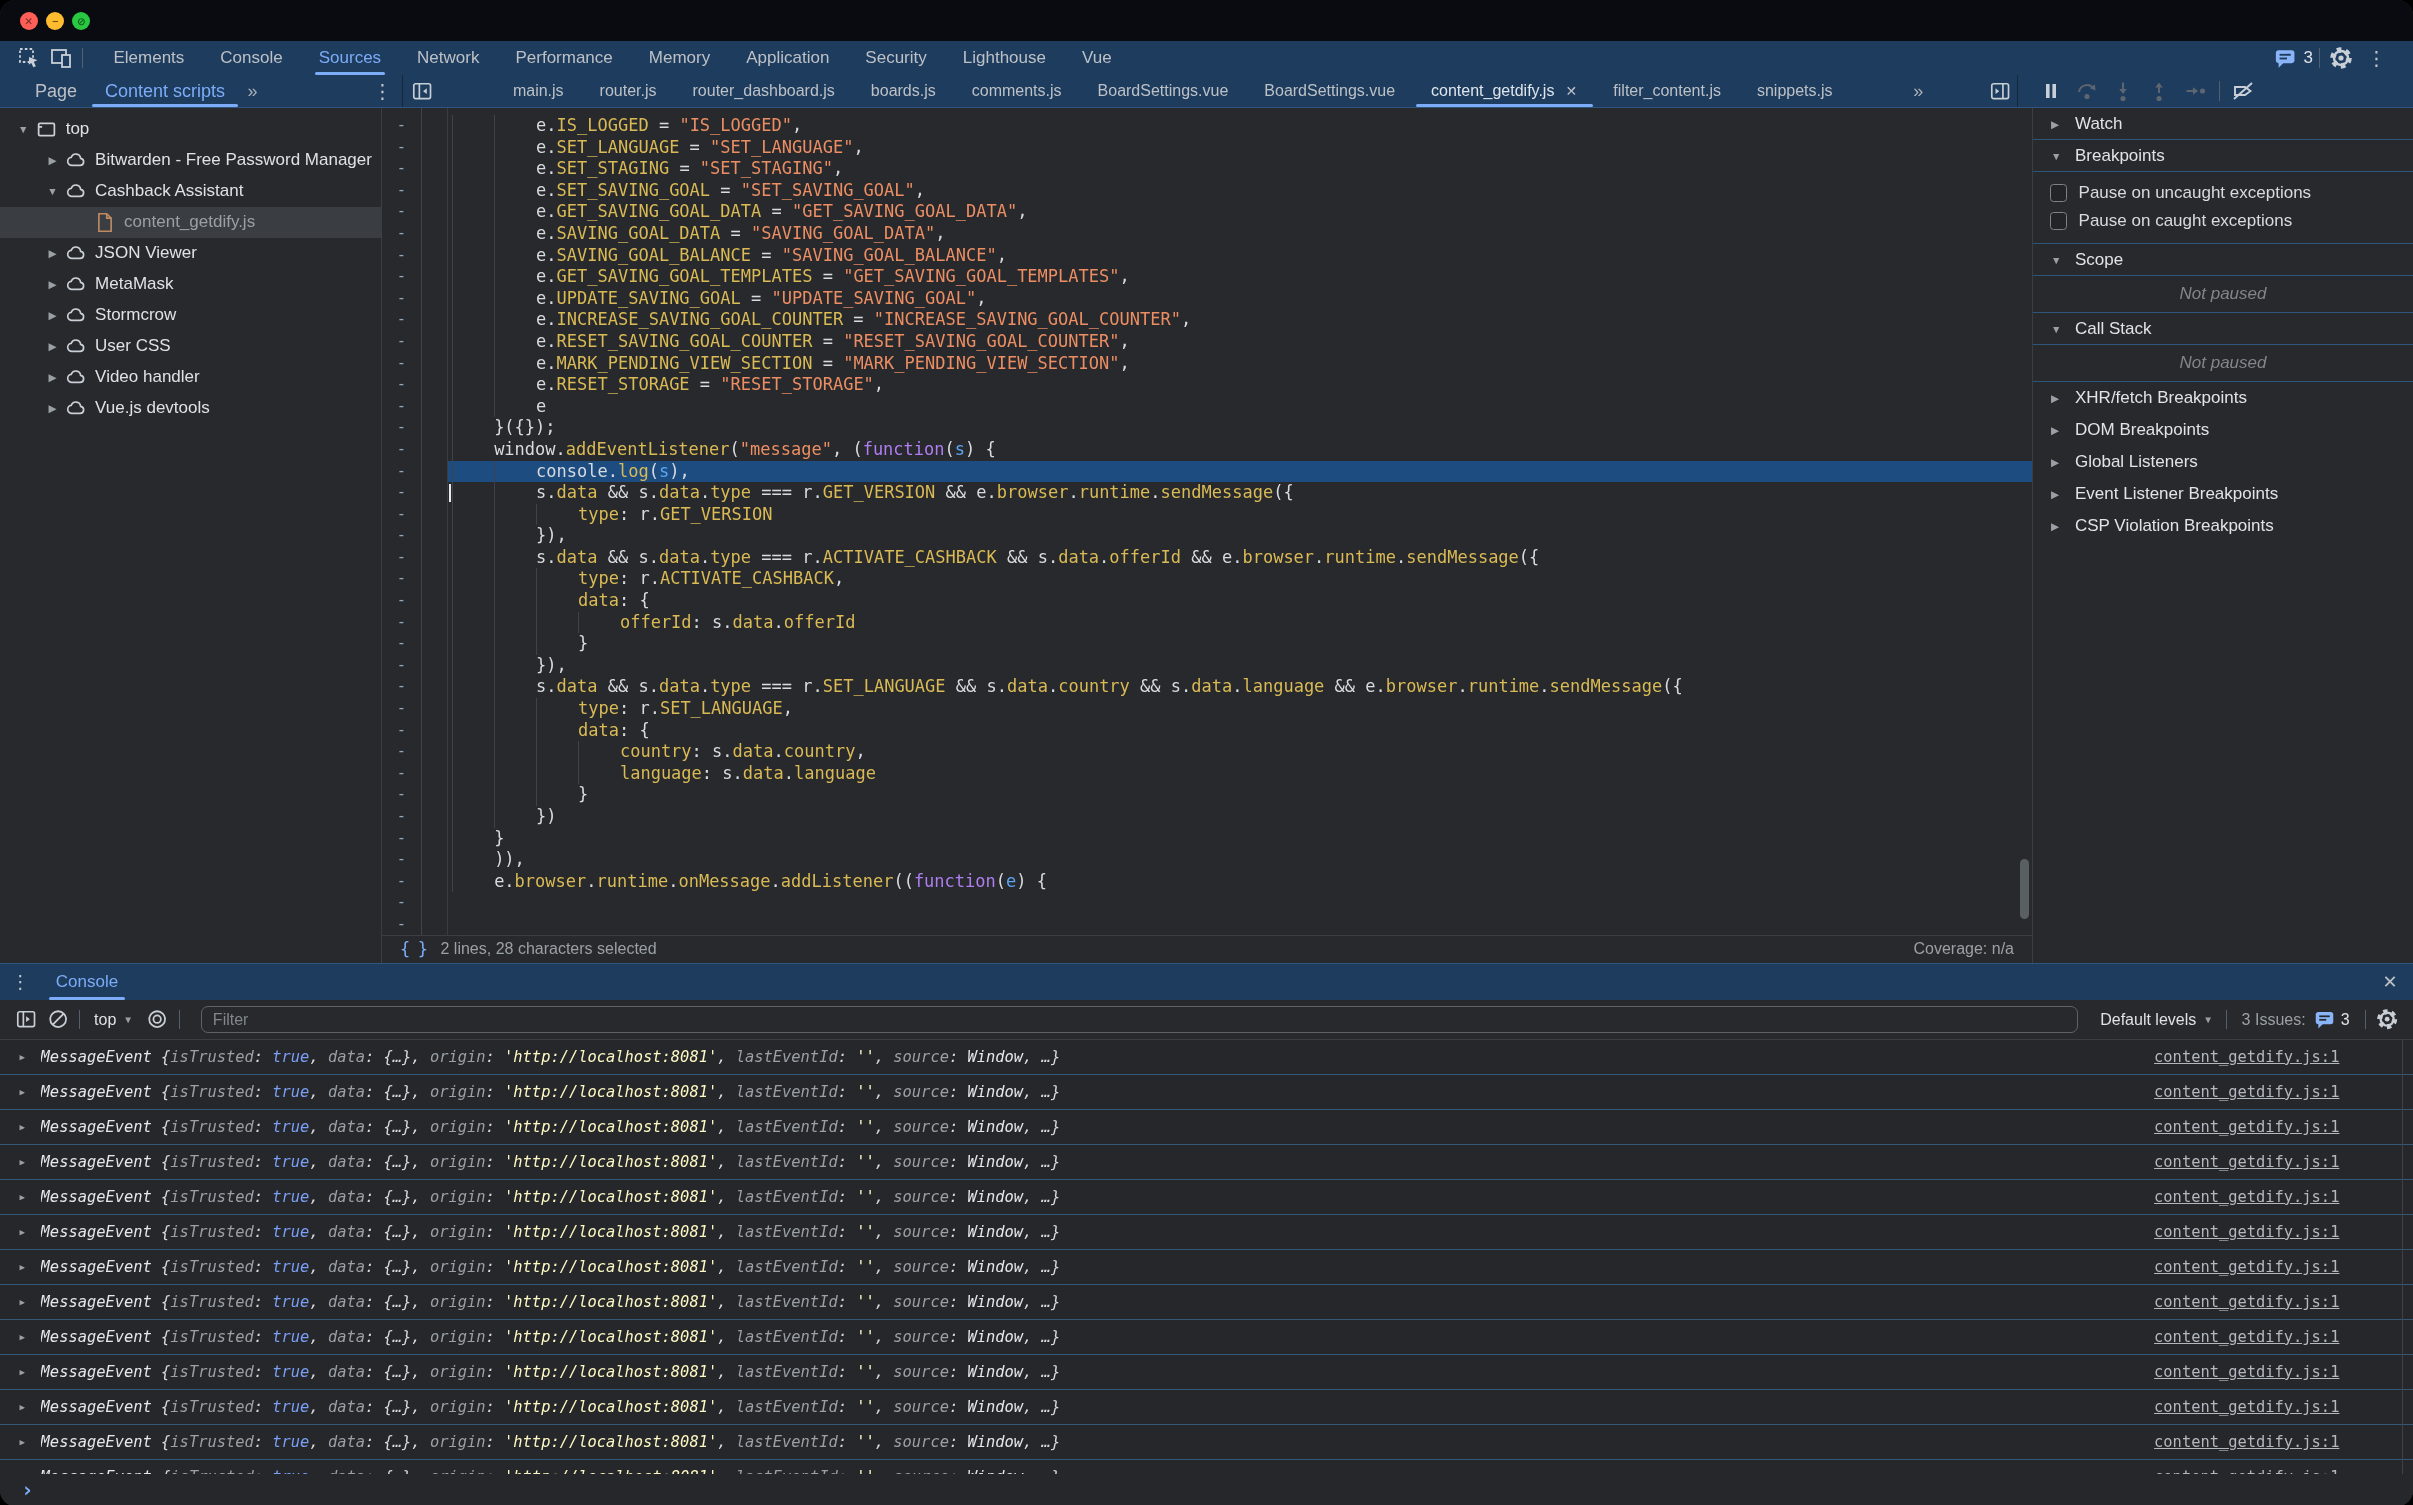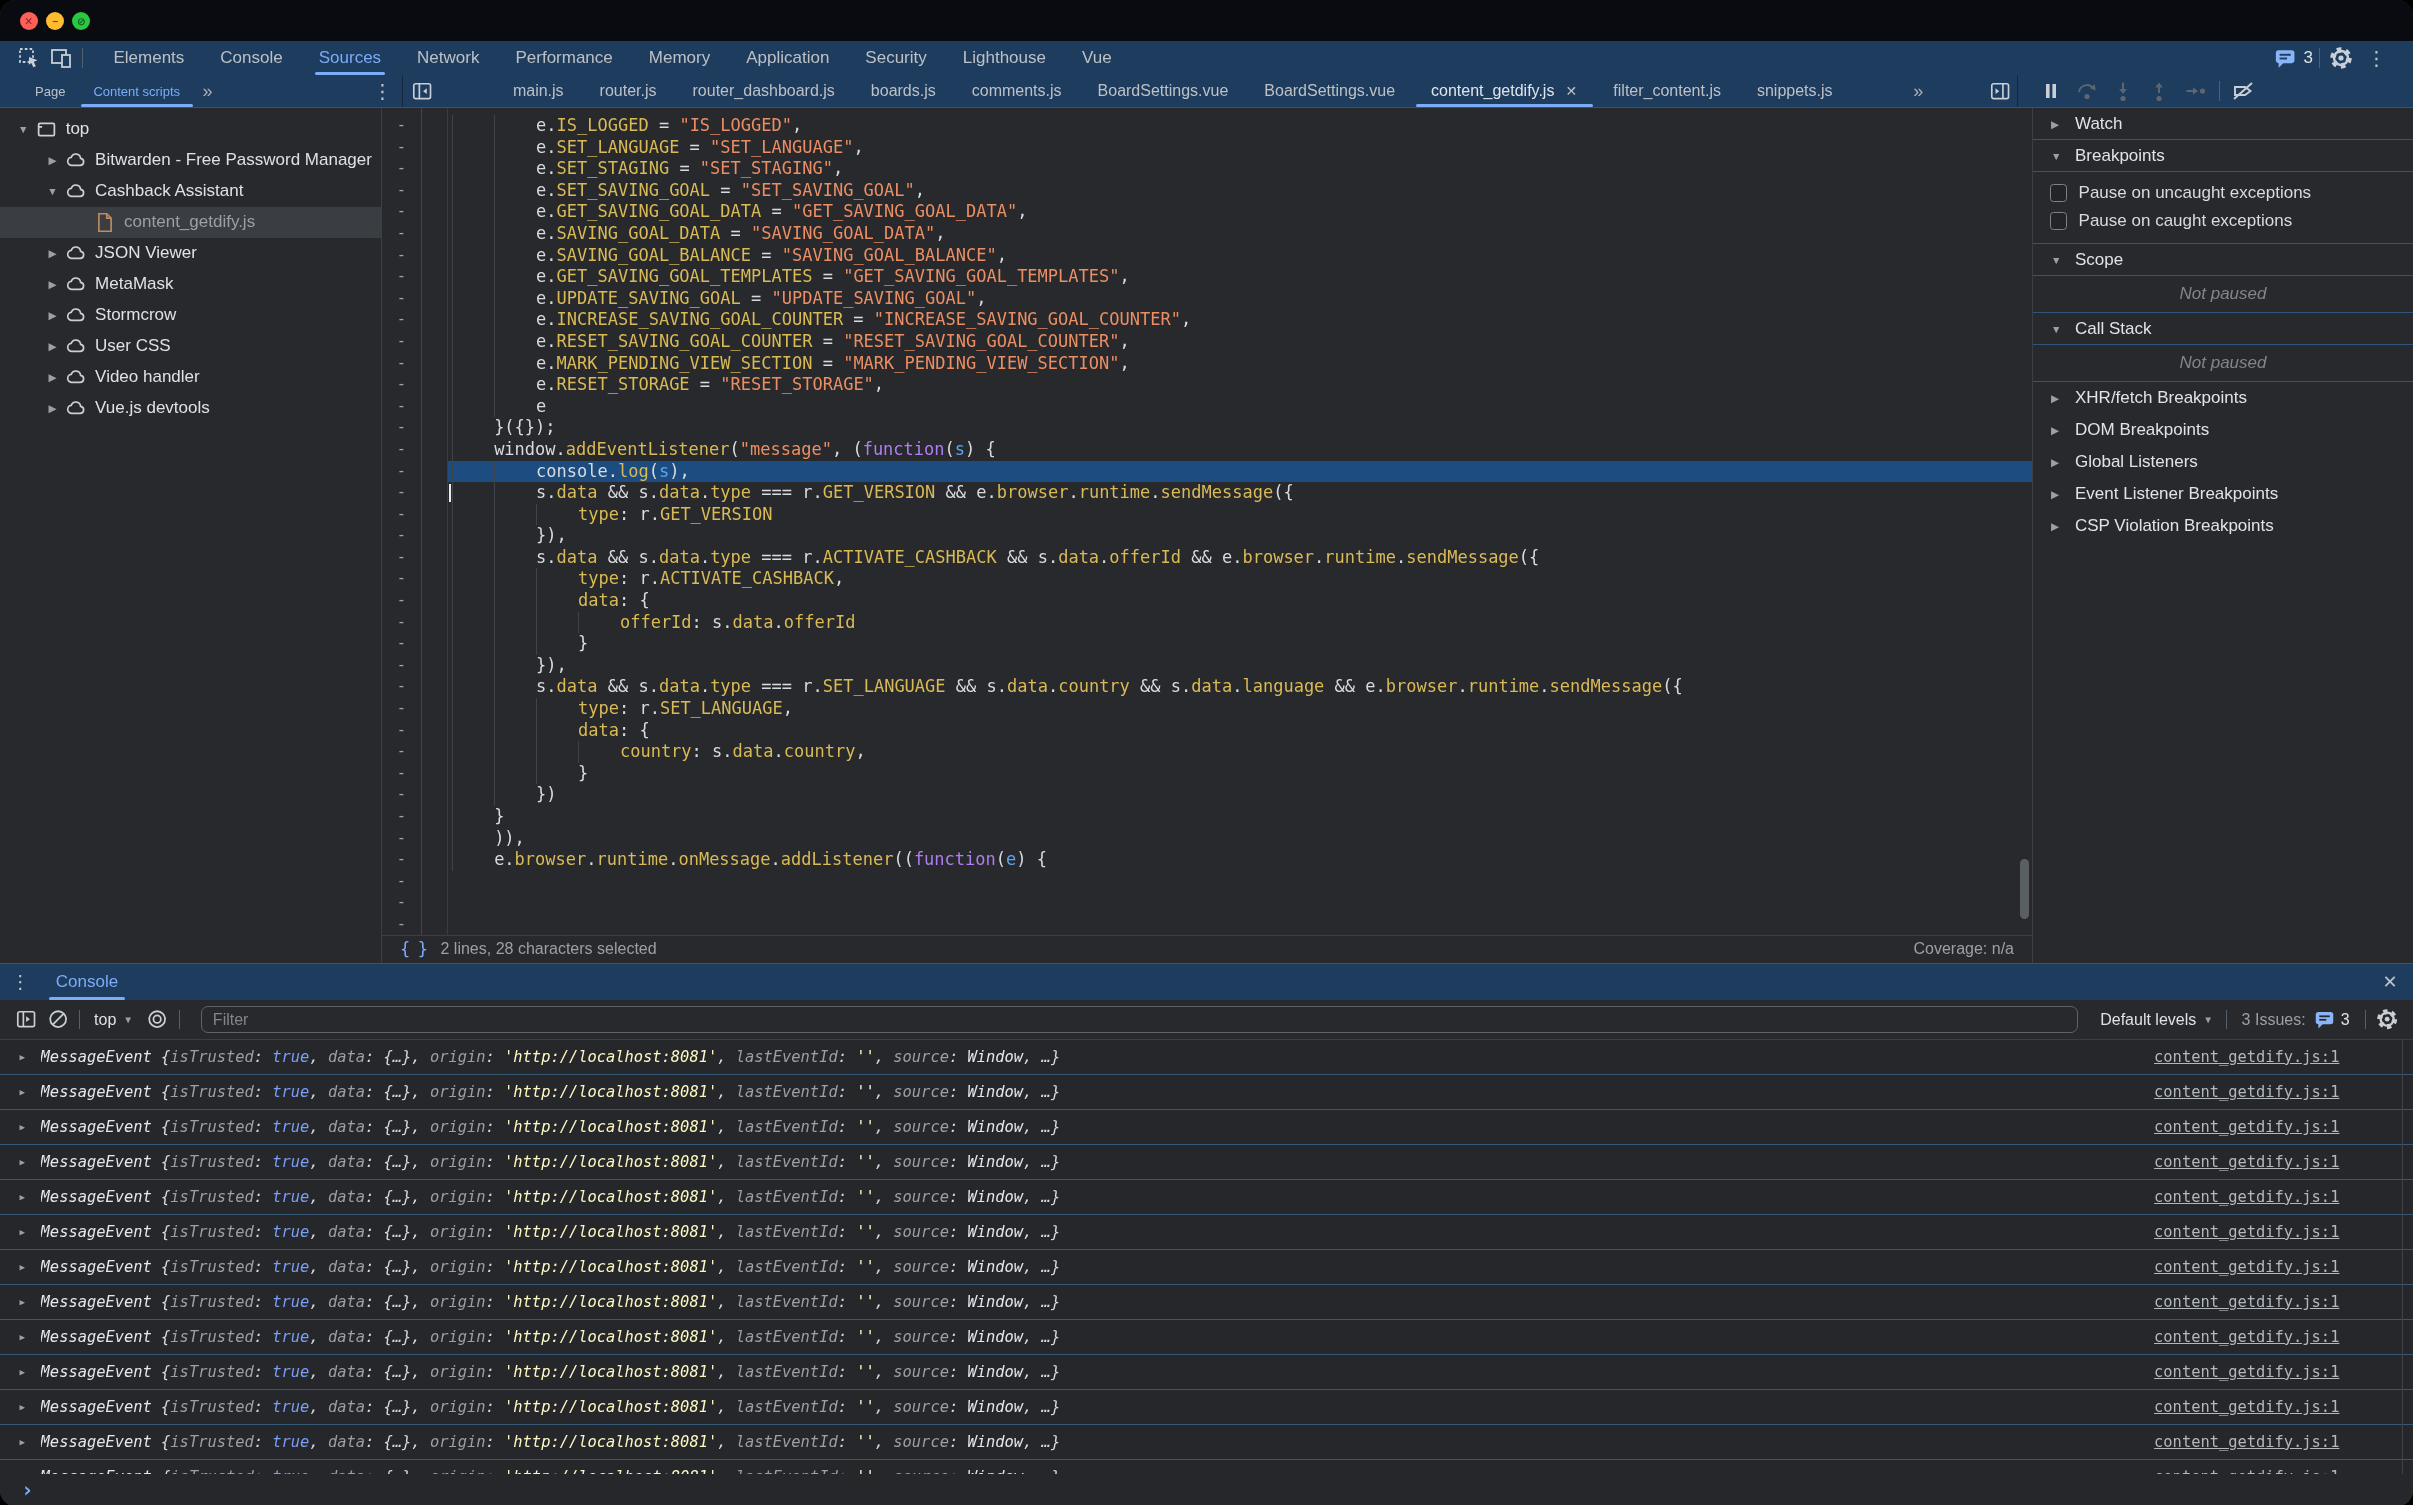--- a/index.html
+++ b/index.html
@@ -21,21 +21,21 @@
   .mtab.active::after{content:"";position:absolute;left:14px;right:14px;bottom:0;height:3.5px;border-radius:2.1px;background:#7cacf8;}
   .mb-right{margin-left:auto;display:flex;align-items:center;padding-right:17px;}
   .count{color:#dee1e6;font-size:17px;margin-left:7px;}
   .dots{color:#c3c8cd;font-size:19.6px;padding:0 9.8px;}
 
   
   .subbar{height:32px;background:#1d3c5e;border-bottom:1.4px solid #2f557c;display:flex;align-items:stretch;}
   .sb-left{width:381px;display:flex;align-items:stretch;border-right:1.4px solid #14273c;padding-left:21px;}
   .sb-mid{flex:1;display:flex;align-items:stretch;overflow:hidden;justify-content:space-between;}
   .sb-right{width:380px;border-left:1.4px solid #14273c;display:flex;align-items:center;padding-left:15.4px;}
-  .ntab{position:relative;display:flex;align-items:center;padding:0 14px;color:#bdc1c6;font-size:13px;}
+  .ntab{position:relative;display:flex;align-items:center;padding:0 14px;color:#bdc1c6;font-size:18px;}
   .ntab.active{color:#7cacf8;}
   .ntab.active::after{content:"";position:absolute;left:1.4px;right:1.4px;bottom:0;height:2.8px;border-radius:2.1px;background:#7cacf8;}
   .chev{color:#aab0b6;font-size:18px;display:flex;align-items:center;padding:0 8.4px;letter-spacing:-1.4px;}
   .ftab{position:relative;display:flex;align-items:center;padding:0 18px;color:#bdc1c6;font-size:16px;white-space:nowrap;}
   .ftab.active{color:#dfe5ec;}
   .ftab.active::after{content:"";position:absolute;left:2.8px;right:2.8px;bottom:0;height:2.8px;border-radius:2.1px;background:#7cacf8;}
   .ftab .x{margin-left:11.2px;font-size:14px;color:#bdc1c6;}
   .dbg-btn{width:36px;height:28px;display:flex;align-items:center;justify-content:center;}
 
   
@@ -432,20 +432,21 @@
             <div class="line"><span class="ig"></span><span class="ig"></span><span class="tk-p">s.</span><span class="tk-y">data</span><span class="tk-p"> &amp;&amp; s.</span><span class="tk-y">data</span><span class="tk-p">.</span><span class="tk-y">type</span><span class="tk-p"> === r.</span><span class="tk-y">ACTIVATE_CASHBACK</span><span class="tk-p"> &amp;&amp; s.</span><span class="tk-y">data</span><span class="tk-p">.</span><span class="tk-y">offerId</span><span class="tk-p"> &amp;&amp; e.</span><span class="tk-y">browser</span><span class="tk-p">.</span><span class="tk-y">runtime</span><span class="tk-p">.</span><span class="tk-y">sendMessage</span><span class="tk-p">({</span></div>
             <div class="line"><span class="ig"></span><span class="ig"></span><span class="ig"></span><span class="tk-y">type</span><span class="tk-p">: r.</span><span class="tk-y">ACTIVATE_CASHBACK</span><span class="tk-p">,</span></div>
             <div class="line"><span class="ig"></span><span class="ig"></span><span class="ig"></span><span class="tk-y">data</span><span class="tk-p">: {</span></div>
             <div class="line"><span class="ig"></span><span class="ig"></span><span class="ig"></span><span class="ig"></span><span class="tk-y">offerId</span><span class="tk-p">: s.</span><span class="tk-y">data</span><span class="tk-p">.</span><span class="tk-y">offerId</span></div>
             <div class="line"><span class="ig"></span><span class="ig"></span><span class="ig"></span><span class="tk-p">}</span></div>
             <div class="line"><span class="ig"></span><span class="ig"></span><span class="tk-p">}),</span></div>
             <div class="line"><span class="ig"></span><span class="ig"></span><span class="tk-p">s.</span><span class="tk-y">data</span><span class="tk-p"> &amp;&amp; s.</span><span class="tk-y">data</span><span class="tk-p">.</span><span class="tk-y">type</span><span class="tk-p"> === r.</span><span class="tk-y">SET_LANGUAGE</span><span class="tk-p"> &amp;&amp; s.</span><span class="tk-y">data</span><span class="tk-p">.</span><span class="tk-y">country</span><span class="tk-p"> &amp;&amp; s.</span><span class="tk-y">data</span><span class="tk-p">.</span><span class="tk-y">language</span><span class="tk-p"> &amp;&amp; e.</span><span class="tk-y">browser</span><span class="tk-p">.</span><span class="tk-y">runtime</span><span class="tk-p">.</span><span class="tk-y">sendMessage</span><span class="tk-p">({</span></div>
             <div class="line"><span class="ig"></span><span class="ig"></span><span class="ig"></span><span class="tk-y">type</span><span class="tk-p">: r.</span><span class="tk-y">SET_LANGUAGE</span><span class="tk-p">,</span></div>
             <div class="line"><span class="ig"></span><span class="ig"></span><span class="ig"></span><span class="tk-y">data</span><span class="tk-p">: {</span></div>
             <div class="line"><span class="ig"></span><span class="ig"></span><span class="ig"></span><span class="ig"></span><span class="tk-y">country</span><span class="tk-p">: s.</span><span class="tk-y">data</span><span class="tk-p">.</span><span class="tk-y">country</span><span class="tk-p">,</span></div>
+            <div class="line"><span class="ig"></span><span class="ig"></span><span class="ig"></span><span class="ig"></span><span class="tk-y">language</span><span class="tk-p">: s.</span><span class="tk-y">data</span><span class="tk-p">.</span><span class="tk-y">language</span></div>
             <div class="line"><span class="ig"></span><span class="ig"></span><span class="ig"></span><span class="tk-p">}</span></div>
             <div class="line"><span class="ig"></span><span class="ig"></span><span class="tk-p">})</span></div>
             <div class="line"><span class="ig"></span><span class="tk-p">}</span></div>
             <div class="line"><span class="ig"></span><span class="tk-p">)),</span></div>
             <div class="line"><span class="ig"></span><span class="tk-p">e.</span><span class="tk-y">browser</span><span class="tk-p">.</span><span class="tk-y">runtime</span><span class="tk-p">.</span><span class="tk-y">onMessage</span><span class="tk-p">.</span><span class="tk-y">addListener</span><span class="tk-p">((</span><span class="tk-k">function</span><span class="tk-p">(</span><span class="tk-b">e</span><span class="tk-p">) {</span></div>
           </div>
         <div class="vthumb"></div>
       </div>
       <div class="statusbar">
         <span class="pp">{ }</span>

